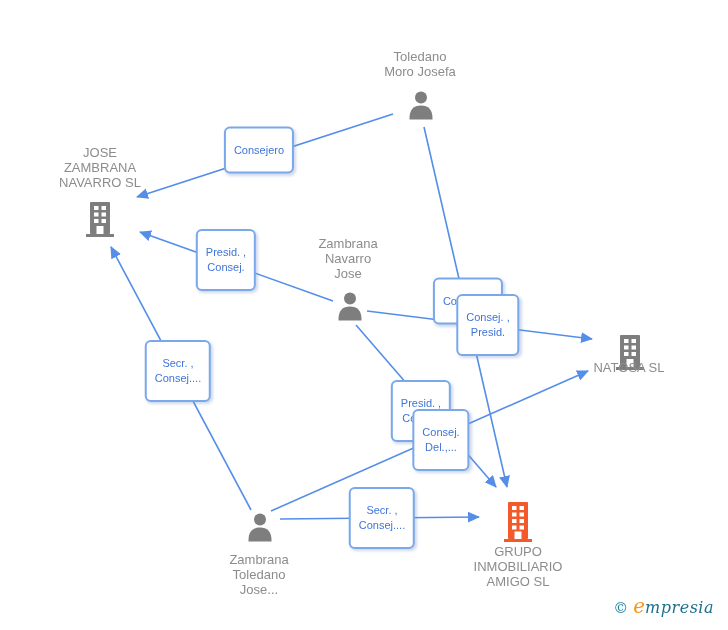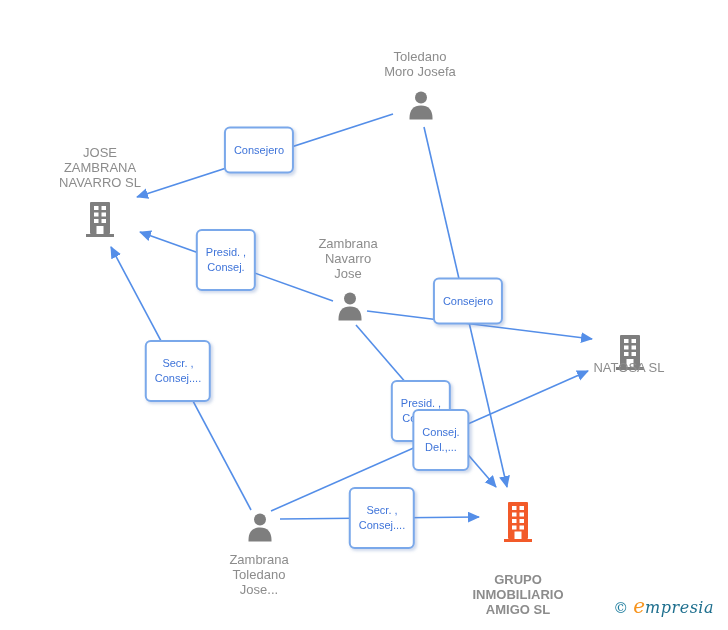--- a/index.html
+++ b/index.html
@@ -14,21 +14,21 @@
   .node-label{
     position:absolute;
     transform:translateX(-50%);
     text-align:center;
     color:#8c8c8c;
     font-size:13px;
     line-height:15px;
     white-space:pre-line;
     z-index:2;
   }
-  .node-label.company-strong{font-weight:bold;margin-top:28px;}
+  .node-label.company-strong{font-weight:normal;}
   .node-icon{position:absolute;z-index:2;}
   .edge-label{
     position:absolute;
     transform:translate(-50%,-50%);
     background:#ffffff;
     border:2px solid #7aa8ea;
     border-radius:6px;
     padding:14px 8px;
     color:#3f74d9;
     font-size:11px;
@@ -174,20 +174,22 @@
     <div class="node-label company-strong" style="left:518px;top:544px">GRUPO
 INMOBILIARIO
 AMIGO SL</div>
   </div>
 
   
   <div class="edge-label" style="left:259px;top:150px">Consejero</div>
   <div class="edge-label" style="left:468px;top:301px">Consejero</div>
   <div class="edge-label" style="left:226px;top:260px">Presid. ,
 Consej.</div>
+  <div class="edge-label" style="left:488px;top:325px">Consej. ,
+Presid.</div>
   <div class="edge-label" style="left:421px;top:411px">Presid. ,
 Consej.</div>
   <div class="edge-label" style="left:178px;top:371px">Secr. ,
 Consej....</div>
   <div class="edge-label" style="left:441px;top:440px">Consej.
 Del.,...</div>
   <div class="edge-label" style="left:382px;top:518px">Secr. ,
 Consej....</div>
 
   

